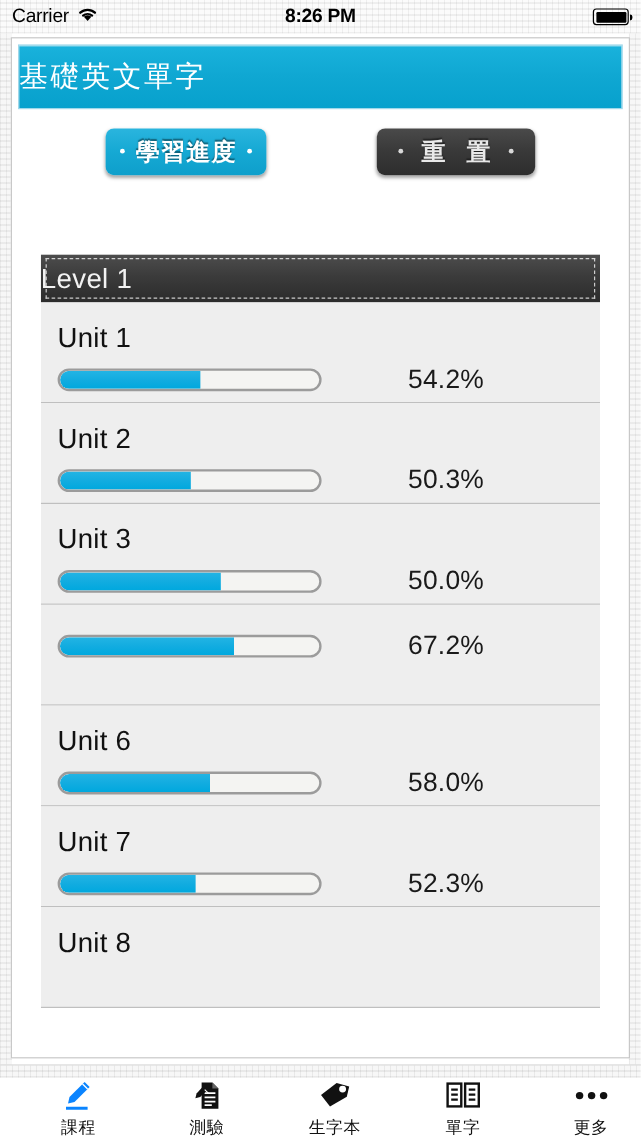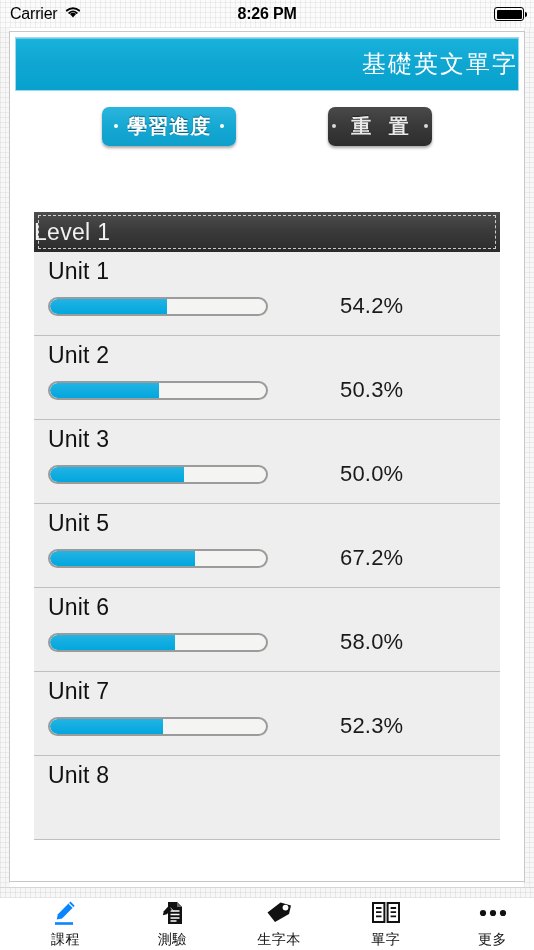--- a/index.html
+++ b/index.html
@@ -112,21 +112,21 @@
   }
 
   
   .titlebar {
     margin: 5px 5px 0 5px;
     height: 52px;
     border: 1px solid #9fd8ea;
     background: linear-gradient(to bottom, #19b2dc 0%, #0fa7d2 50%, #07a1cd 100%);
     display: flex;
     align-items: center;
-    justify-content: flex-end;
+    justify-content: flex-start;
     box-shadow: inset 0 1px 0 rgba(255,255,255,0.35);
   }
   .titlebar .title {
     color: #ffffff;
     font-size: 24px;
     letter-spacing: 2px;
   }
 
   
   .actions {
@@ -160,21 +160,21 @@
     border-radius: 50%;
     flex: none;
   }
   .btn-progress {
     background: linear-gradient(to bottom, #2ab5de 0%, #16a9d4 48%, #0e9fcb 100%);
   }
   .btn-progress .lbl { color: #ffffff; }
   .btn-progress .dot { background: #ffffff; }
   .btn-reset {
     background: linear-gradient(to bottom, #4a4a4a 0%, #393939 48%, #2d2d2d 100%);
-    padding: 6px 4px;
+    padding: 6px 18px;
   }
   .btn-reset .lbl { color: #e9e9e9; letter-spacing: 6px; padding-left: 6px; }
   .btn-reset .dot { background: #d8d8d8; }
 
   
   .listwrap {
     position: absolute;
     left: 24px;
     right: 24px;
     top: 180px;
@@ -201,21 +201,21 @@
     font-size: 23px;
     letter-spacing: 0.3px;
   }
 
   .unit-row {
     background: #eeeeee;
     border-bottom: 1px solid #bfbfbf;
     height: 84px;
     box-sizing: border-box;
     position: relative;
-    padding: 4px 0 0 14px;
+    padding: 14px 0 0 14px;
     cursor: pointer;
   }
   .unit-name {
     font-size: 23px;
     color: #111111;
     letter-spacing: 0.2px;
     line-height: 30px;
   }
   .unit-body {
     display: flex;
@@ -363,21 +363,20 @@
           <div class="unit-row">
             <div class="unit-name">Unit 3</div>
             <div class="unit-body">
               <div class="pbar">
                 <div class="pbar-fill" style="width: 62%;"></div>
               </div>
               <div class="pct">50.0%</div>
             </div>
           </div>
           <div class="unit-row">
-            <div class="unit-name">Unit 5</div>
             <div class="unit-body">
               <div class="pbar">
                 <div class="pbar-fill" style="width: 67.2%;"></div>
               </div>
               <div class="pct">67.2%</div>
             </div>
           </div>
           <div class="unit-row">
             <div class="unit-name">Unit 6</div>
             <div class="unit-body">

